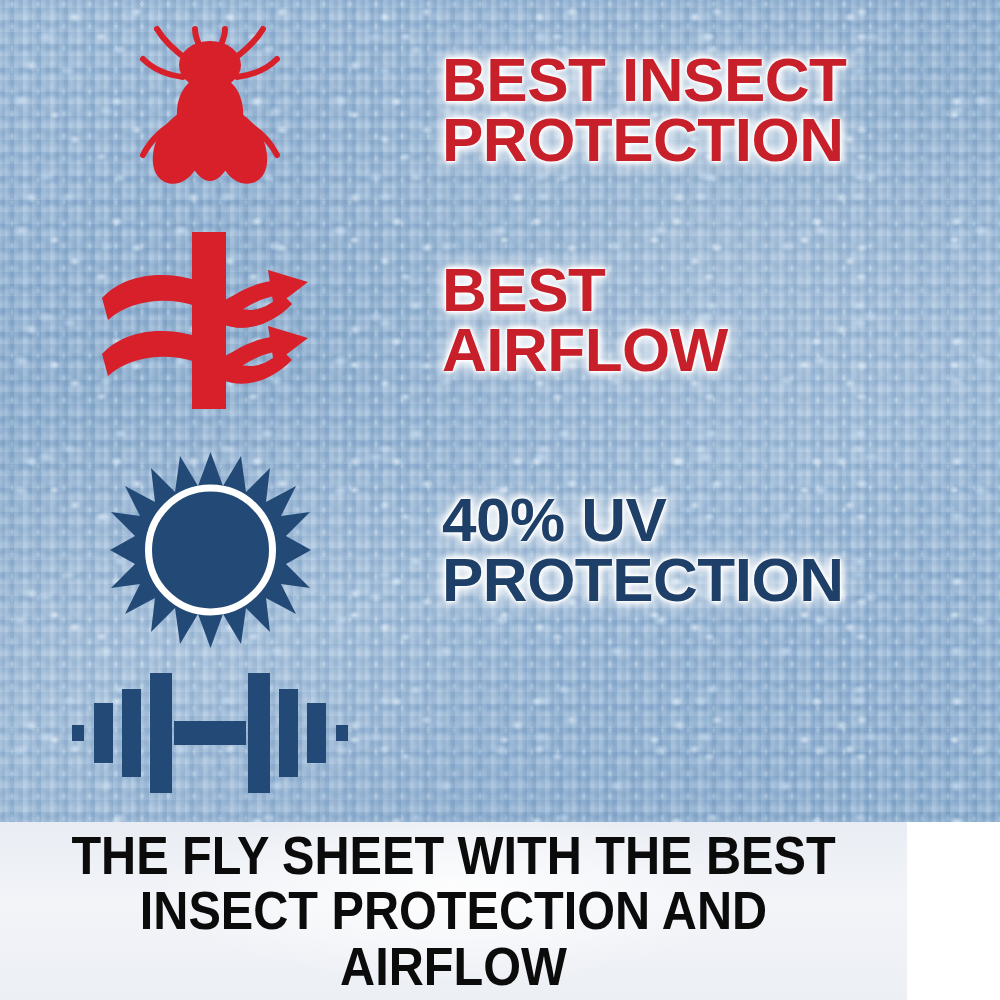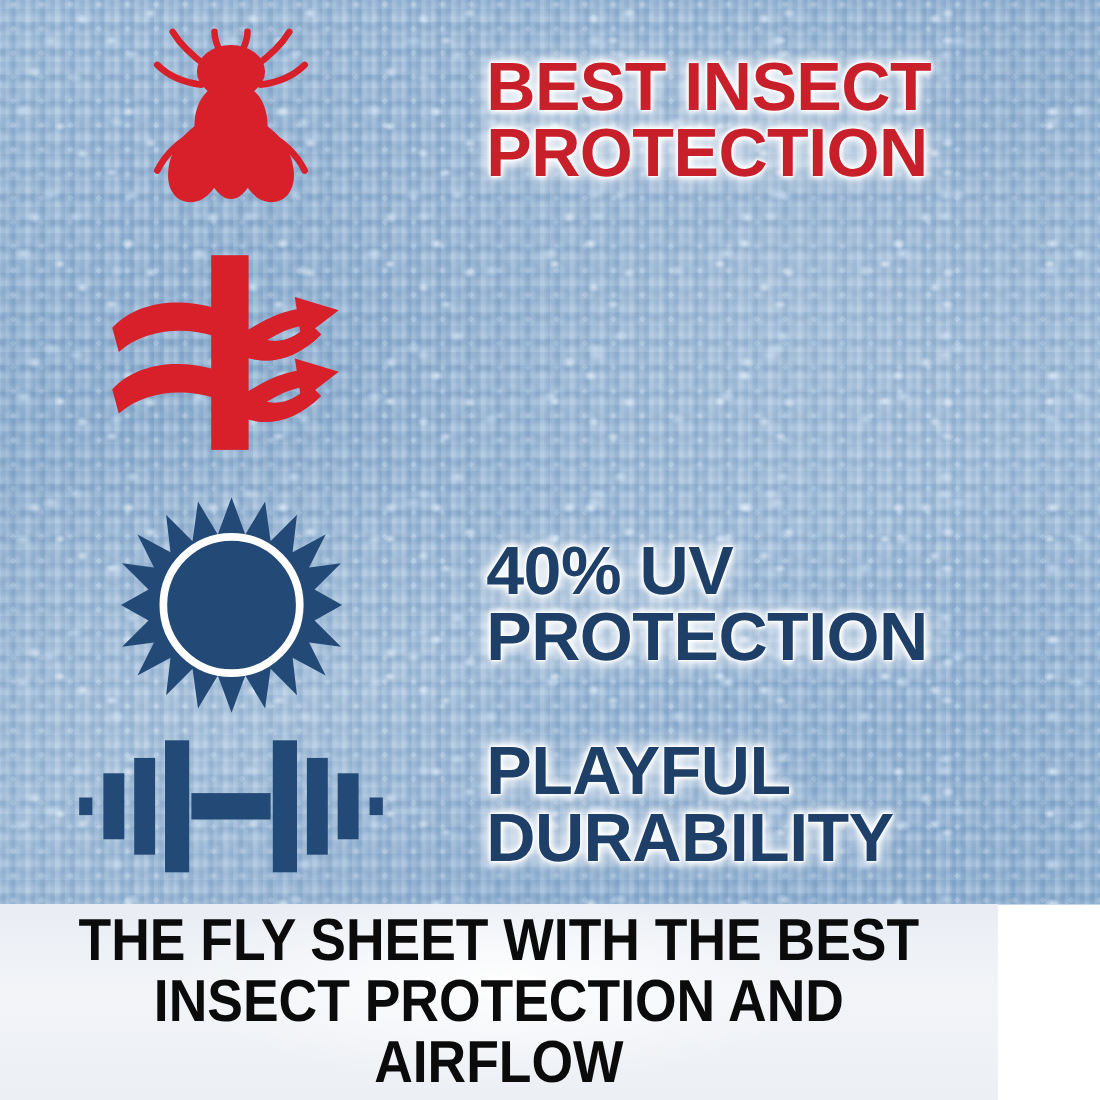--- a/index.html
+++ b/index.html
@@ -255,20 +255,24 @@
           <g fill="#d8202a">
             <path d="M126 128
                      C150 144, 168 140, 186 122
                      L196 132
                      C172 156, 146 160, 126 152 Z"></path>
             <path d="M172 98 L212 110 L178 136 Z"></path>
             <path d="M126 130 C152 114, 166 108, 192 108 L192 122 C168 124, 152 132, 132 148 Z"></path>
           </g>
         </svg>
       </div>
+      <div class="label-cell">
+        <p class="feature-label label-red">BEST
+AIRFLOW</p>
+      </div>
     </div>
 
     <div class="feature-row" style="top:445px; height:210px;">
       <div class="icon-cell">
         <svg width="205" height="200" viewBox="0 0 205 200">
 
           <polygon fill="#234a77" points="
             102.5,2 115,36 133,6 138,42 162,18 158,52 188,36 173,66 202,62 178,86
             203,100 178,114 202,138 173,134 188,164 158,148 162,182 138,158 133,194
             115,164 102.5,198 90,164 72,194 67,158 43,182 47,148 17,164 32,134 3,138
@@ -301,24 +305,20 @@
             <rect x="178" y="10" width="22" height="120"></rect>
 
             <rect x="209" y="26" width="19" height="88"></rect>
 
             <rect x="237" y="40" width="19" height="60"></rect>
 
             <rect x="266" y="62" width="12" height="16"></rect>
           </g>
         </svg>
       </div>
-      <div class="label-cell">
-        <p class="feature-label label-navy">PLAYFUL
-DURABILITY</p>
-      </div>
     </div>
 
   </div>
 
   <div class="caption-band">
     <p class="caption-text">THE FLY SHEET WITH THE BEST
 INSECT PROTECTION AND AIRFLOW</p>
   </div>
 
 </div>

